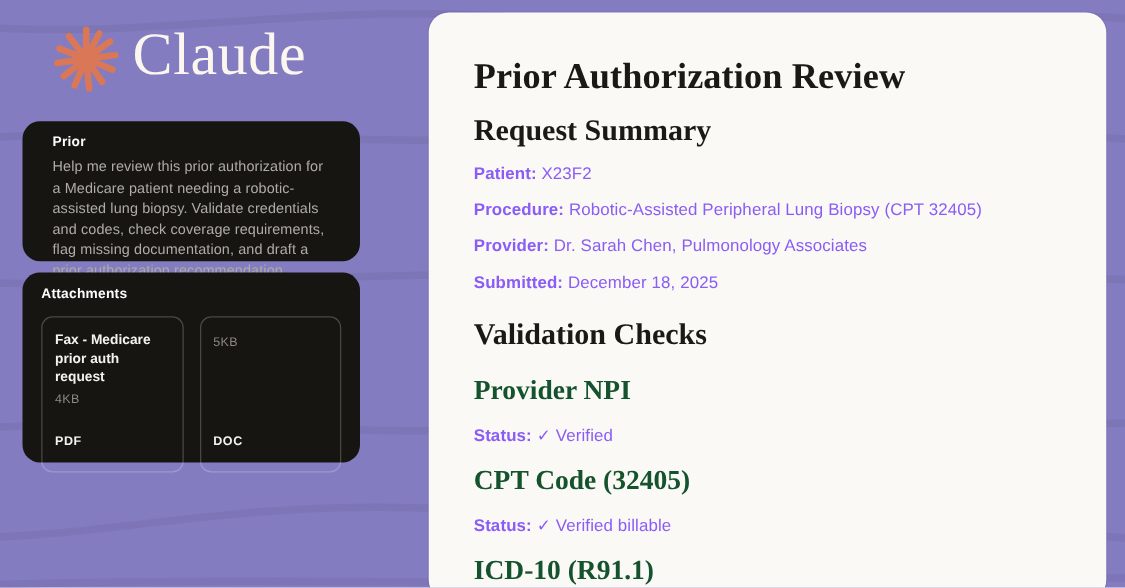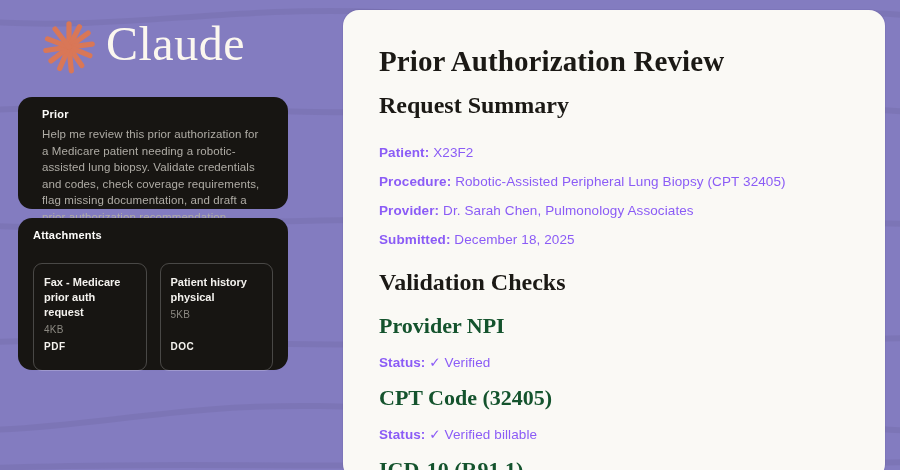--- a/index.html
+++ b/index.html
@@ -33,23 +33,23 @@
 
   .card-label { font-size:11px; font-weight:700; color:#FDFCFA; letter-spacing:0.2px; }
 
   .prompt-text {
     margin-top:6px; font-size:11.5px; line-height:16.5px;
     color:#AFACA5; letter-spacing:0.1px;
   }
 
   .files-row { display:flex; gap:13px; margin-top:12px; }
   .file-card {
-    position:relative; width:114px; height:108px;
+    position:relative; width:114px; height:125px;
     border:1px solid rgba(255,255,255,0.22); border-radius:9px;
-    padding:11px 10px; cursor:pointer;margin-top:10px;
+    padding:11px 10px; cursor:pointer;
   }
   .file-title { font-size:11px; font-weight:700; line-height:15px; color:#F4F2EE; }
   .file-size { margin-top:4px; font-size:10px; color:#8C8982; font-weight:400; letter-spacing:0.3px; }
   .file-type { position:absolute; left:10px; bottom:18px; font-size:10px; font-weight:700; color:#F4F2EE; letter-spacing:0.5px; }
 
   
   .panel {
     position:absolute; left:343px; top:10px; width:542px; height:470px; z-index:2;
     background:#FAF9F5; border-radius:16px;
     padding:34px 40px 0 36px;
@@ -57,21 +57,21 @@
   }
   .doc-title {
     font-family:"Liberation Serif", serif;
     font-size:29px; font-weight:700; color:#1B1915; letter-spacing:0.1px;
     line-height:1.2; margin-bottom:12px;
   }
   .doc-h2 {
     font-family:"Liberation Serif", serif;
     font-size:24px; font-weight:700; color:#1B1915; line-height:1.2;
   }
-  .doc-h2.first { margin-bottom:25px; }
+  .doc-h2.first { margin-bottom:11px; }
   .doc-h2.second { margin-top:20px; margin-bottom:17px; }
   .doc-h3 {
     font-family:"Liberation Serif", serif;
     font-size:22px; font-weight:700; color:#14532d; line-height:1.22;
     margin-bottom:15px;
   }
   .field { font-size:13.5px; color:#8b5cf6; line-height:16px; margin-bottom:13px; letter-spacing:0.1px; }
   .field strong { font-weight:700; }
   .status-line { margin-bottom:14px; }
 </style>
@@ -120,21 +120,20 @@
     <div class="card-label">Attachments</div>
     <div class="files-row">
 
       <div class="file-card">
         <div class="file-title">Fax - Medicare prior auth request</div>
         <div class="file-size">4KB</div>
         <div class="file-type">PDF</div>
       </div>
 
       <div class="file-card">
-        <div class="file-title">Patient history physical</div>
         <div class="file-size">5KB</div>
         <div class="file-type">DOC</div>
       </div>
 
     </div>
   </section>
 </div>
 
 <main class="panel">
 

